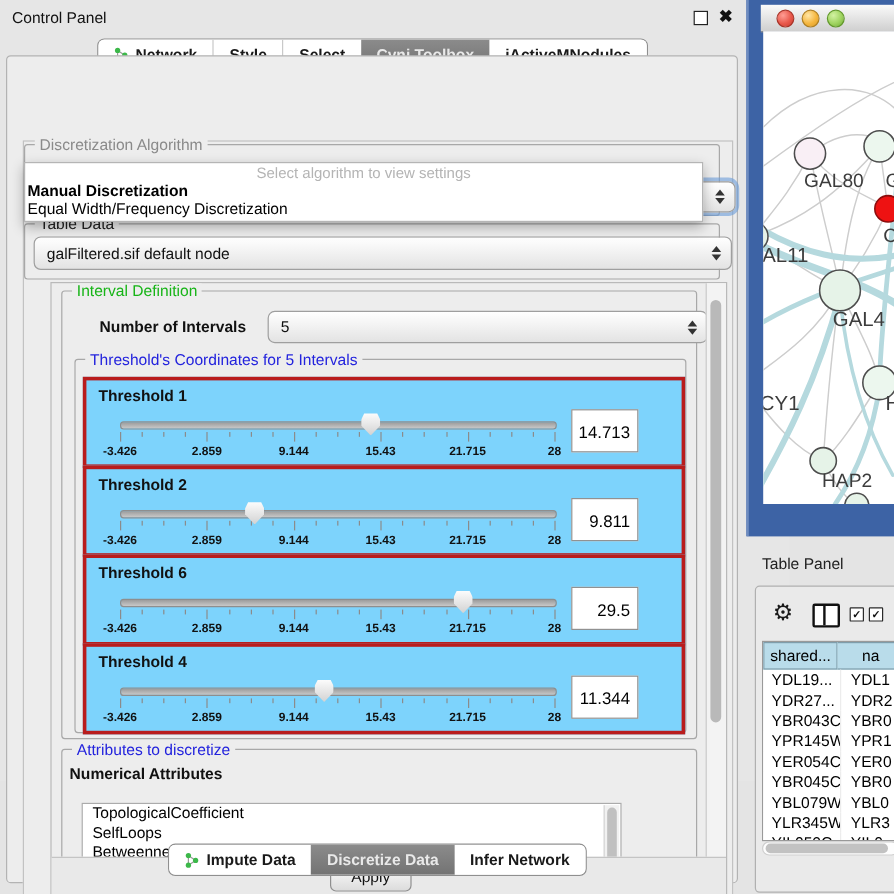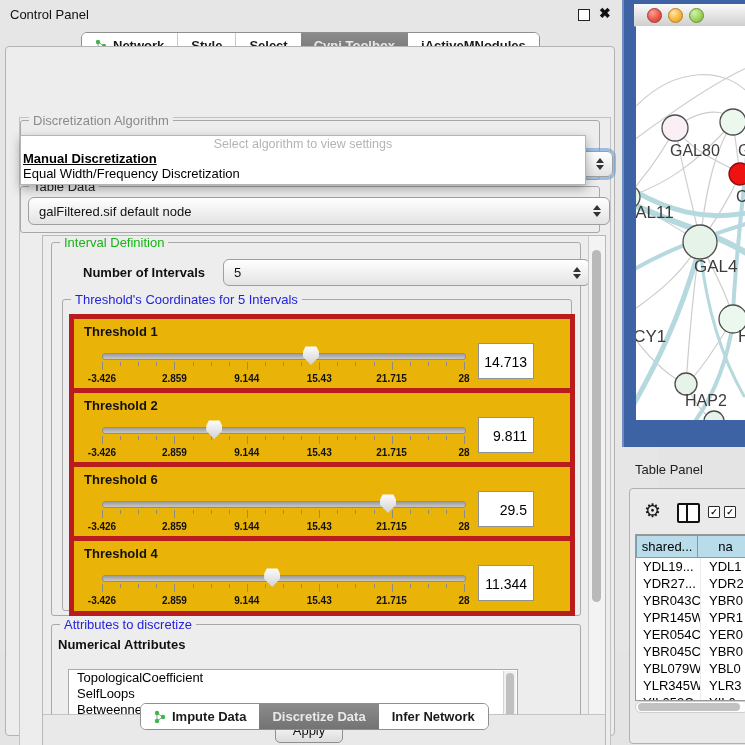--- a/index.html
+++ b/index.html
@@ -33,31 +33,31 @@
   .stepper{position:absolute;right:8px;top:50%;transform:translateY(-50%);width:9px;height:14px;}
   .stepper .up{position:absolute;left:1px;top:1px;width:0;height:0;border-left:4px solid transparent;
     border-right:4px solid transparent;border-bottom:5px solid #333;}
   .stepper .dn{position:absolute;left:1px;bottom:1px;width:0;height:0;border-left:4px solid transparent;
     border-right:4px solid transparent;border-top:5px solid #333;}
   #algo-combo{left:25px;top:104px;width:570px;height:24px;box-shadow:0 0 0 3px rgba(105,155,217,.6);z-index:1;}
   #algo-popup{left:14px;top:88px;width:564px;height:48px;background:#fff;border:1px solid #b5b5b5;
     box-shadow:0 4px 10px rgba(0,0,0,.3);z-index:5;}
   #popup-hint{height:15px;line-height:16px;text-align:center;font-size:12.5px;color:#b4b4b4;}
   .popup-opt{height:15px;line-height:15px;font-size:13px;color:#000;padding-left:2px;white-space:nowrap;cursor:default;}
-  .popup-opt.first{font-weight:bold;text-decoration:underline;}
+  .popup-opt.first{font-weight:bold;}
   
   #scrollfooter{left:36px;top:188px;width:562px;height:510px;border:1px solid #b9b9b9;background:#ededed;}
   #scrollarea{left:0;top:0;width:560px;height:478px;overflow:hidden;}
   #vscroll{right:0;top:0;width:16px;height:478px;background:#f3f3f3;border-left:1px solid #c9c9c9;}
   #vscroll .thumb{position:absolute;left:3px;top:14px;width:9px;height:352px;background:#b9b9b9;border-radius:5px;}
   #footer{left:0;top:478px;width:562px;height:31px;background:#e9e9e9;border-top:1px solid #c4c4c4;}
   #apply-btn{left:232px;top:4px;width:66px;height:22px;background:linear-gradient(#ffffff,#dcdcdc);
     border:1px solid #8f8f8f;border-radius:5px;font-size:13px;color:#111;text-align:center;line-height:21px;cursor:default;}
   
-  .th-box{position:absolute;left:6px;width:496px;height:70px;border:5px solid #b91c1c;background:#eab308;}
+  .th-box{position:absolute;left:6px;width:496px;height:70px;border:3px solid #b91c1c;background:#7dd3fc;}
   .th-label{position:absolute;left:10px;top:5px;font-size:13px;font-weight:bold;color:#111;}
   .slider{position:absolute;left:28px;top:26px;width:362px;height:42px;}
   .track{position:absolute;left:0;top:8px;width:362px;height:5px;border-radius:3px;
     background:linear-gradient(#9c9c9c,#c8c8c8);border:1px solid #8e8e8e;}
   .thumb-k{position:absolute;top:1px;width:16px;height:19px;
     background:linear-gradient(#fdfdfd,#d2d2d2);
     clip-path:polygon(0 30%,16% 3%,84% 3%,100% 30%,100% 56%,50% 100%,0 56%);
     filter:drop-shadow(0 0 1px #777);}
   .tick{position:absolute;top:17px;width:1px;background:#8b8b8b;}
   .tick.minor{height:4px;} .tick.major{height:8px;}

